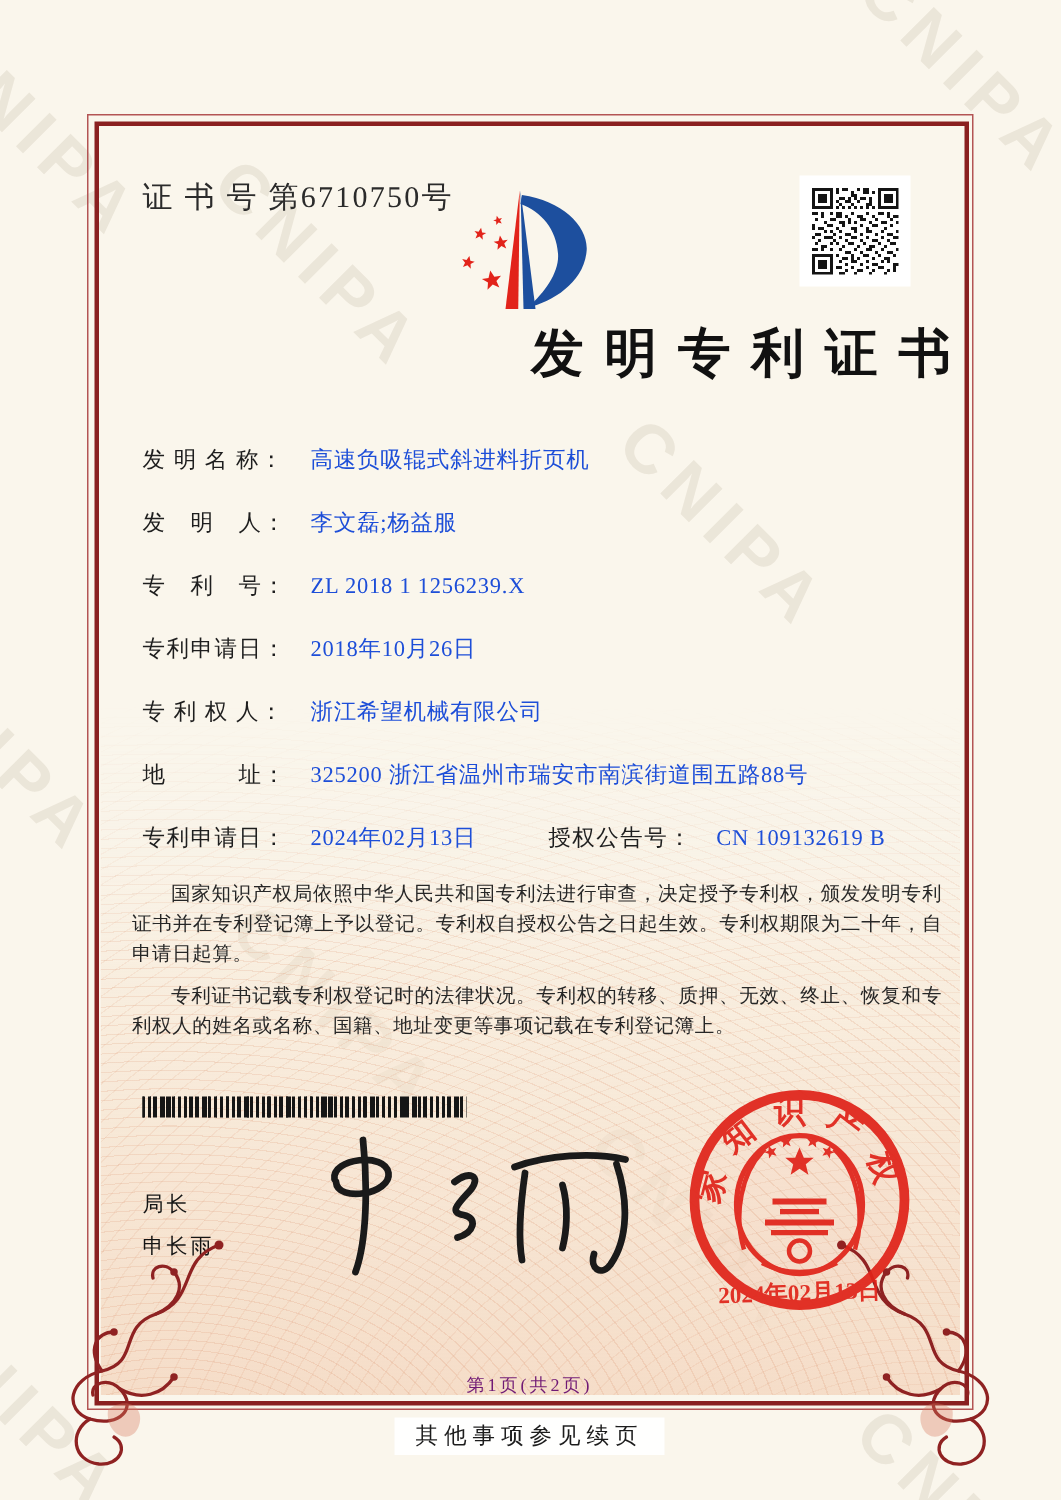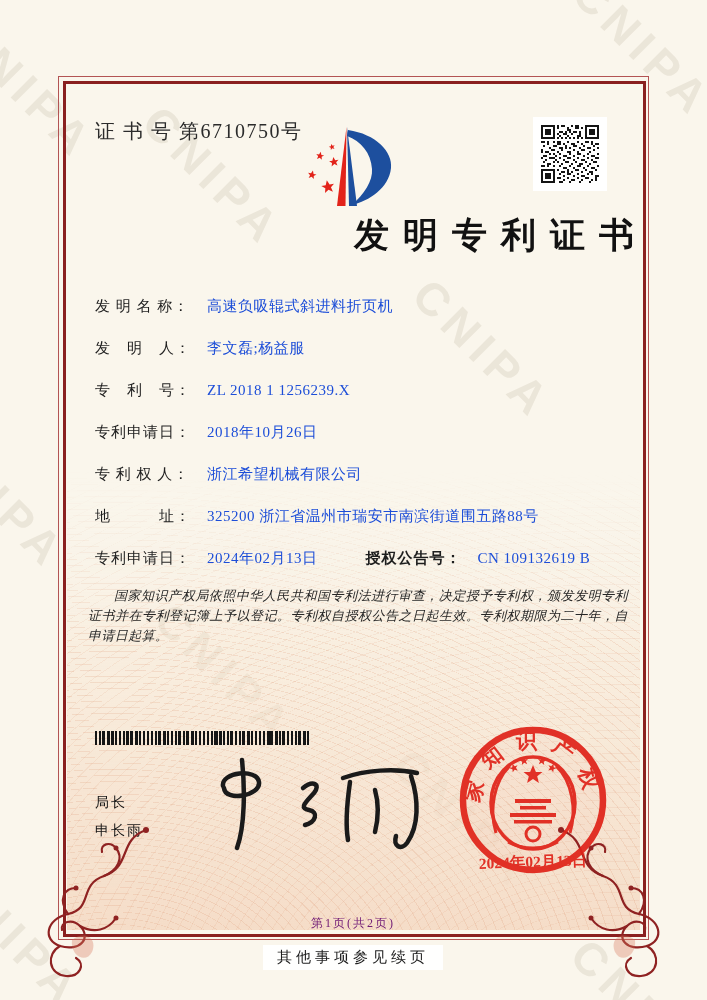--- a/index.html
+++ b/index.html
@@ -24,25 +24,25 @@
   .cert-no{left:95px;top:118px;font-size:20px;letter-spacing:1.5px;color:#2b2b2b;z-index:2;}
   .qr-box{left:533px;top:117px;width:74px;height:74px;background:#fff;z-index:2;}
   .logo{left:296px;top:124px;z-index:2;}
   .title{left:58px;top:212px;width:590px;text-align:right;font-size:35px;font-weight:700;
          letter-spacing:14px;text-indent:14px;color:#111;z-index:2;}
   
   .fields{left:95px;top:297px;width:530px;z-index:2;font-size:15px;}
   .frow{position:absolute;left:0;white-space:nowrap;}
   .flabel{display:inline-block;min-width:112px;letter-spacing:1px;color:#1e1e1e;}
   .fvalue{color:#1d4ed8;letter-spacing:0.5px;}
-  .pair2{margin-left:48px;font-weight:bold;}
+  .pair2{margin-left:48px;}
   
   .paras{left:88px;top:586px;width:540px;z-index:2;font-size:13px;line-height:20px;
          letter-spacing:0.4px;color:#262626;text-align:justify;}
-  .paras p{margin:0 0 8px 0;text-indent:2em;font-style:italic;}
+  .paras p{margin:0 0 8px 0;text-indent:2em;}
   
   .barcode{left:95px;top:731px;width:216px;height:14px;z-index:2;
     background-image:
       repeating-linear-gradient(90deg,#151515 0 2px,transparent 2px 4px),
       repeating-linear-gradient(90deg,#151515 0 1px,transparent 1px 7px),
       repeating-linear-gradient(90deg,transparent 0 5px,#151515 5px 6px,transparent 6px 13px);}
   .signer{left:95px;top:788px;z-index:2;font-family:"Liberation Sans","DejaVu Sans",sans-serif;
           font-size:14px;letter-spacing:2px;color:#141414;line-height:28px;}
   .signature{left:195px;top:748px;z-index:2;}
   .seal{left:448px;top:715px;z-index:5;opacity:0.93;}
@@ -121,20 +121,21 @@
   <div class="frow" style="top:126px"><span class="flabel">专利申请日：</span><span class="fvalue">2018年10月26日</span></div>
   <div class="frow" style="top:168px"><span class="flabel">专 利 权 人：</span><span class="fvalue">浙江希望机械有限公司</span></div>
   <div class="frow" style="top:210px"><span class="flabel">地　　　址：</span><span class="fvalue">325200 浙江省温州市瑞安市南滨街道围五路88号</span></div>
   <div class="frow" style="top:252px">
     <span class="flabel">专利申请日：</span><span class="fvalue">2024年02月13日</span><span class="flabel pair2">授权公告号：</span><span class="fvalue">CN 109132619 B</span>
   </div>
 </div>
 
 <div class="abs paras">
   <p>国家知识产权局依照中华人民共和国专利法进行审查，决定授予专利权，颁发发明专利证书并在专利登记簿上予以登记。专利权自授权公告之日起生效。专利权期限为二十年，自申请日起算。</p>
+  <p>专利证书记载专利权登记时的法律状况。专利权的转移、质押、无效、终止、恢复和专利权人的姓名或名称、国籍、地址变更等事项记载在专利登记簿上。</p>
 </div>
 
 <div class="abs barcode"></div>
 
 <div class="abs signer">
   <div>局长</div>
   <div>申长雨</div>
 </div>
 
 <svg class="abs signature" width="240" height="110" viewBox="0 0 240 110">

